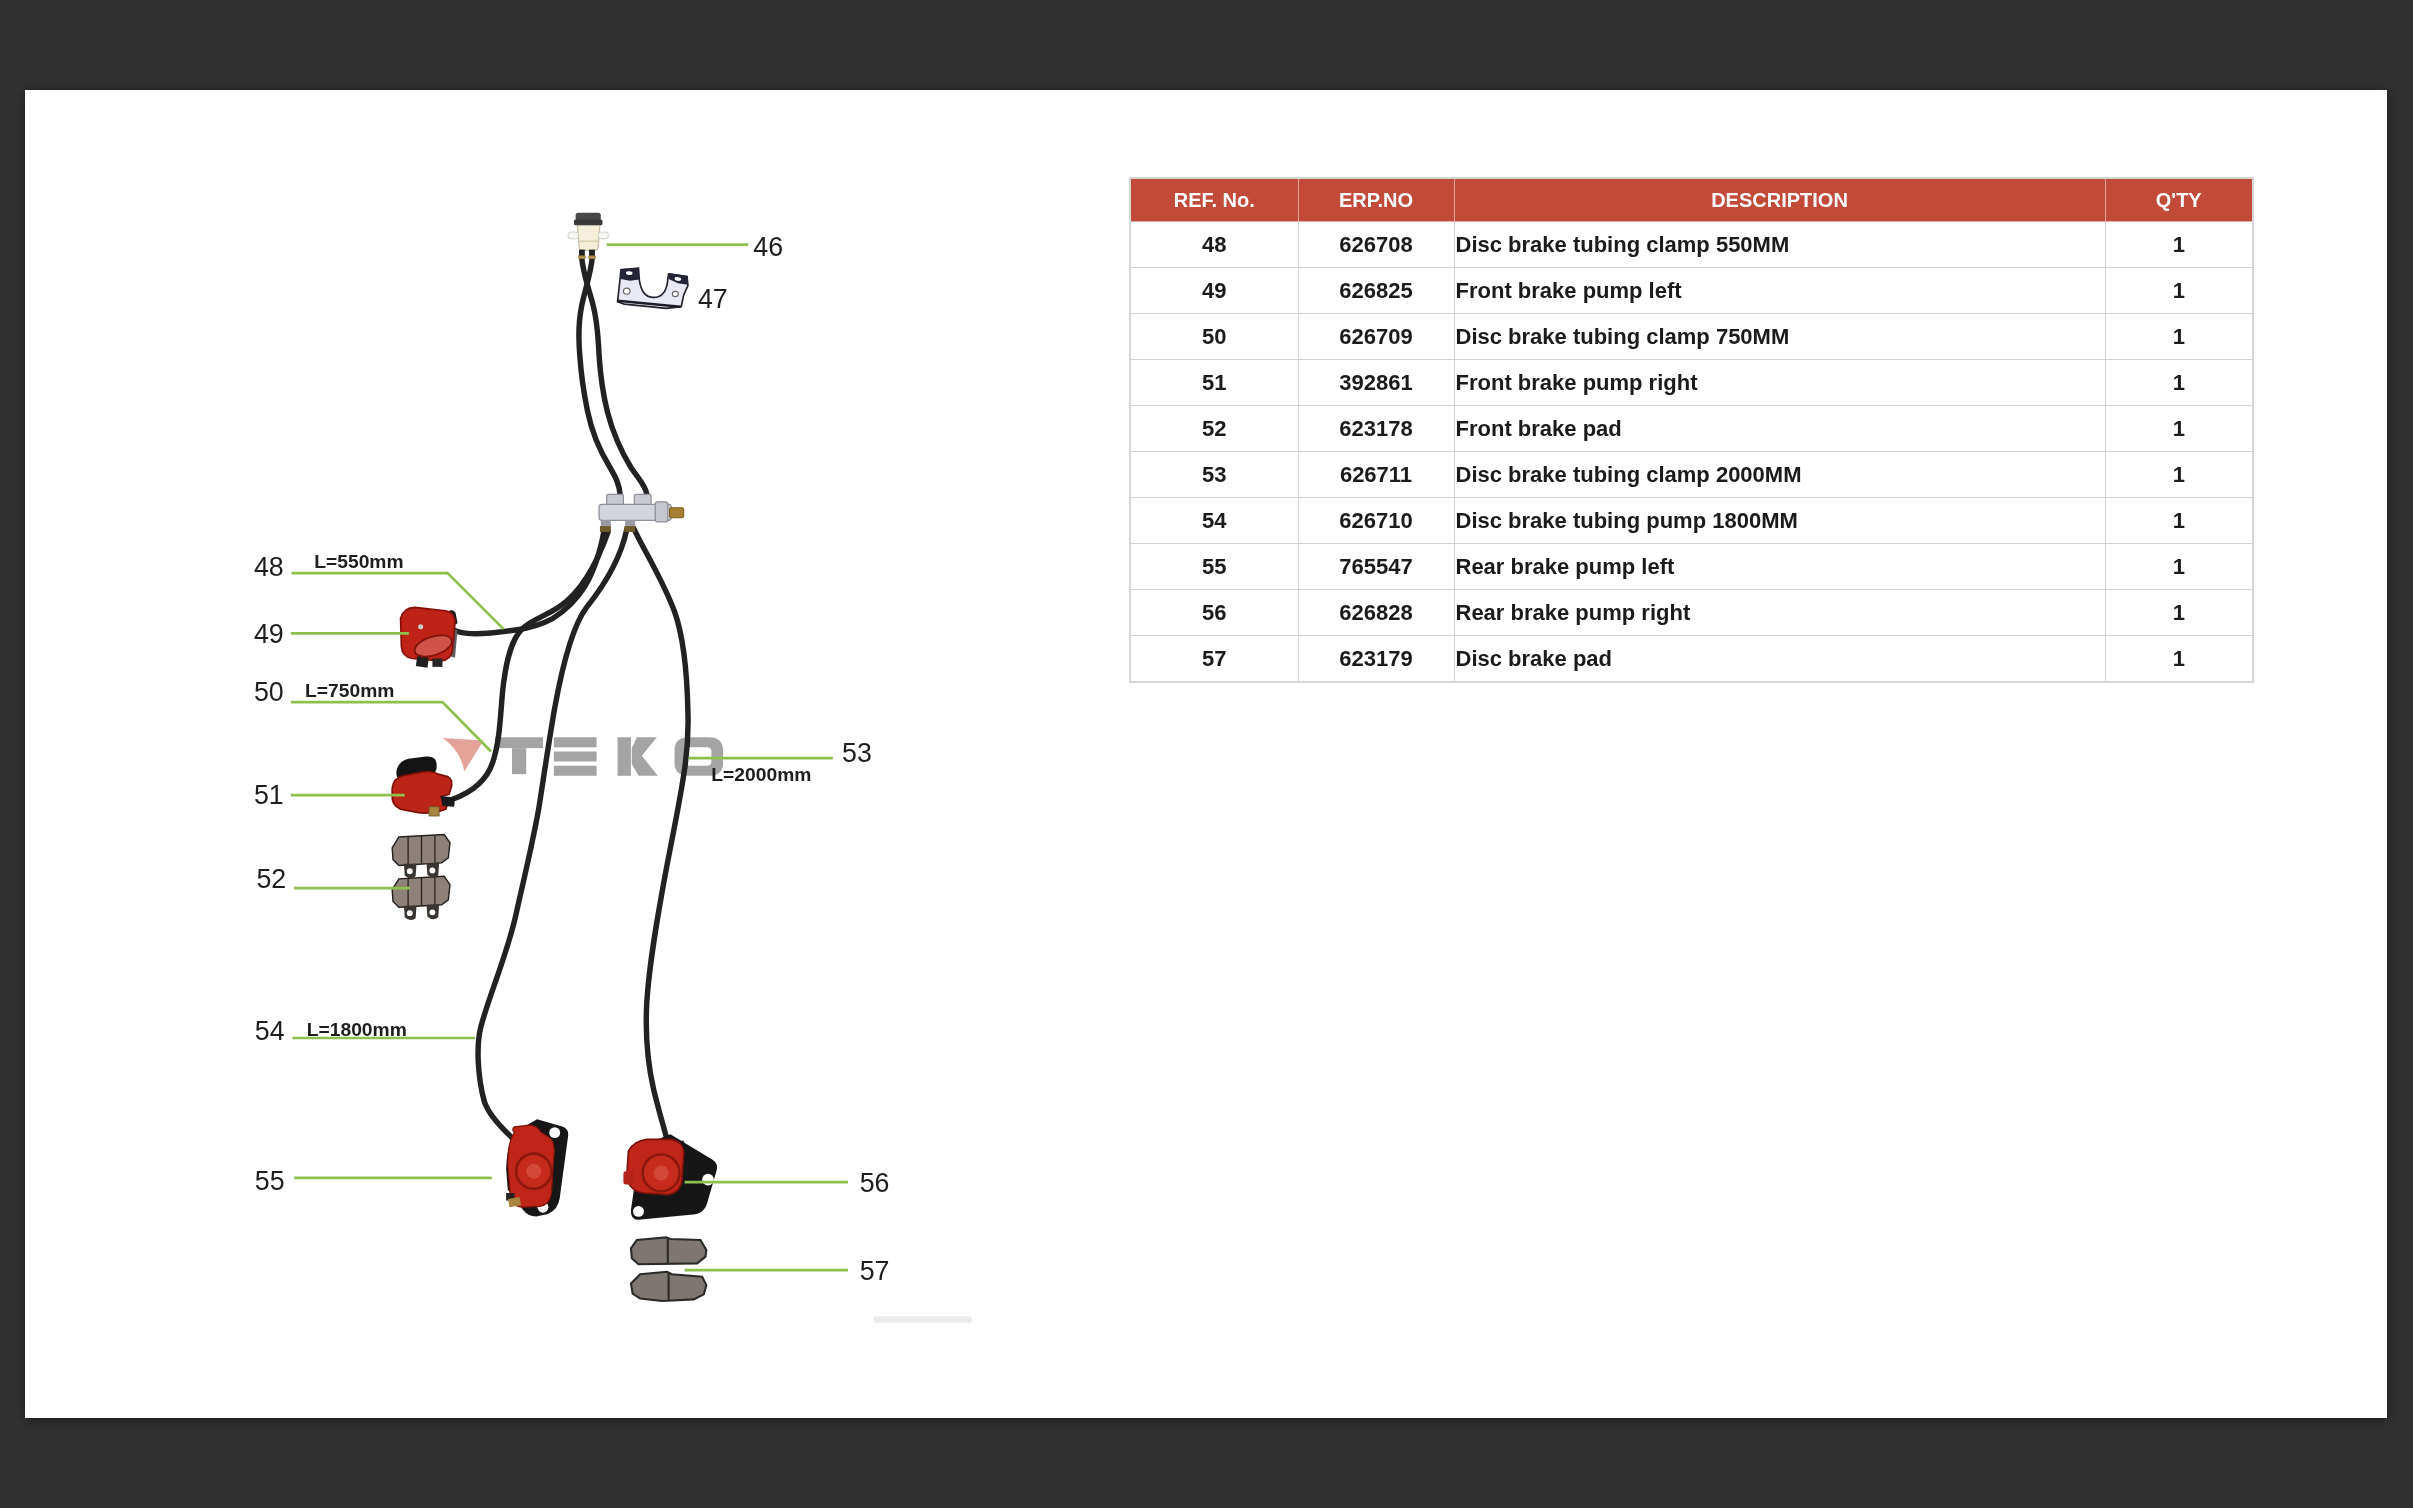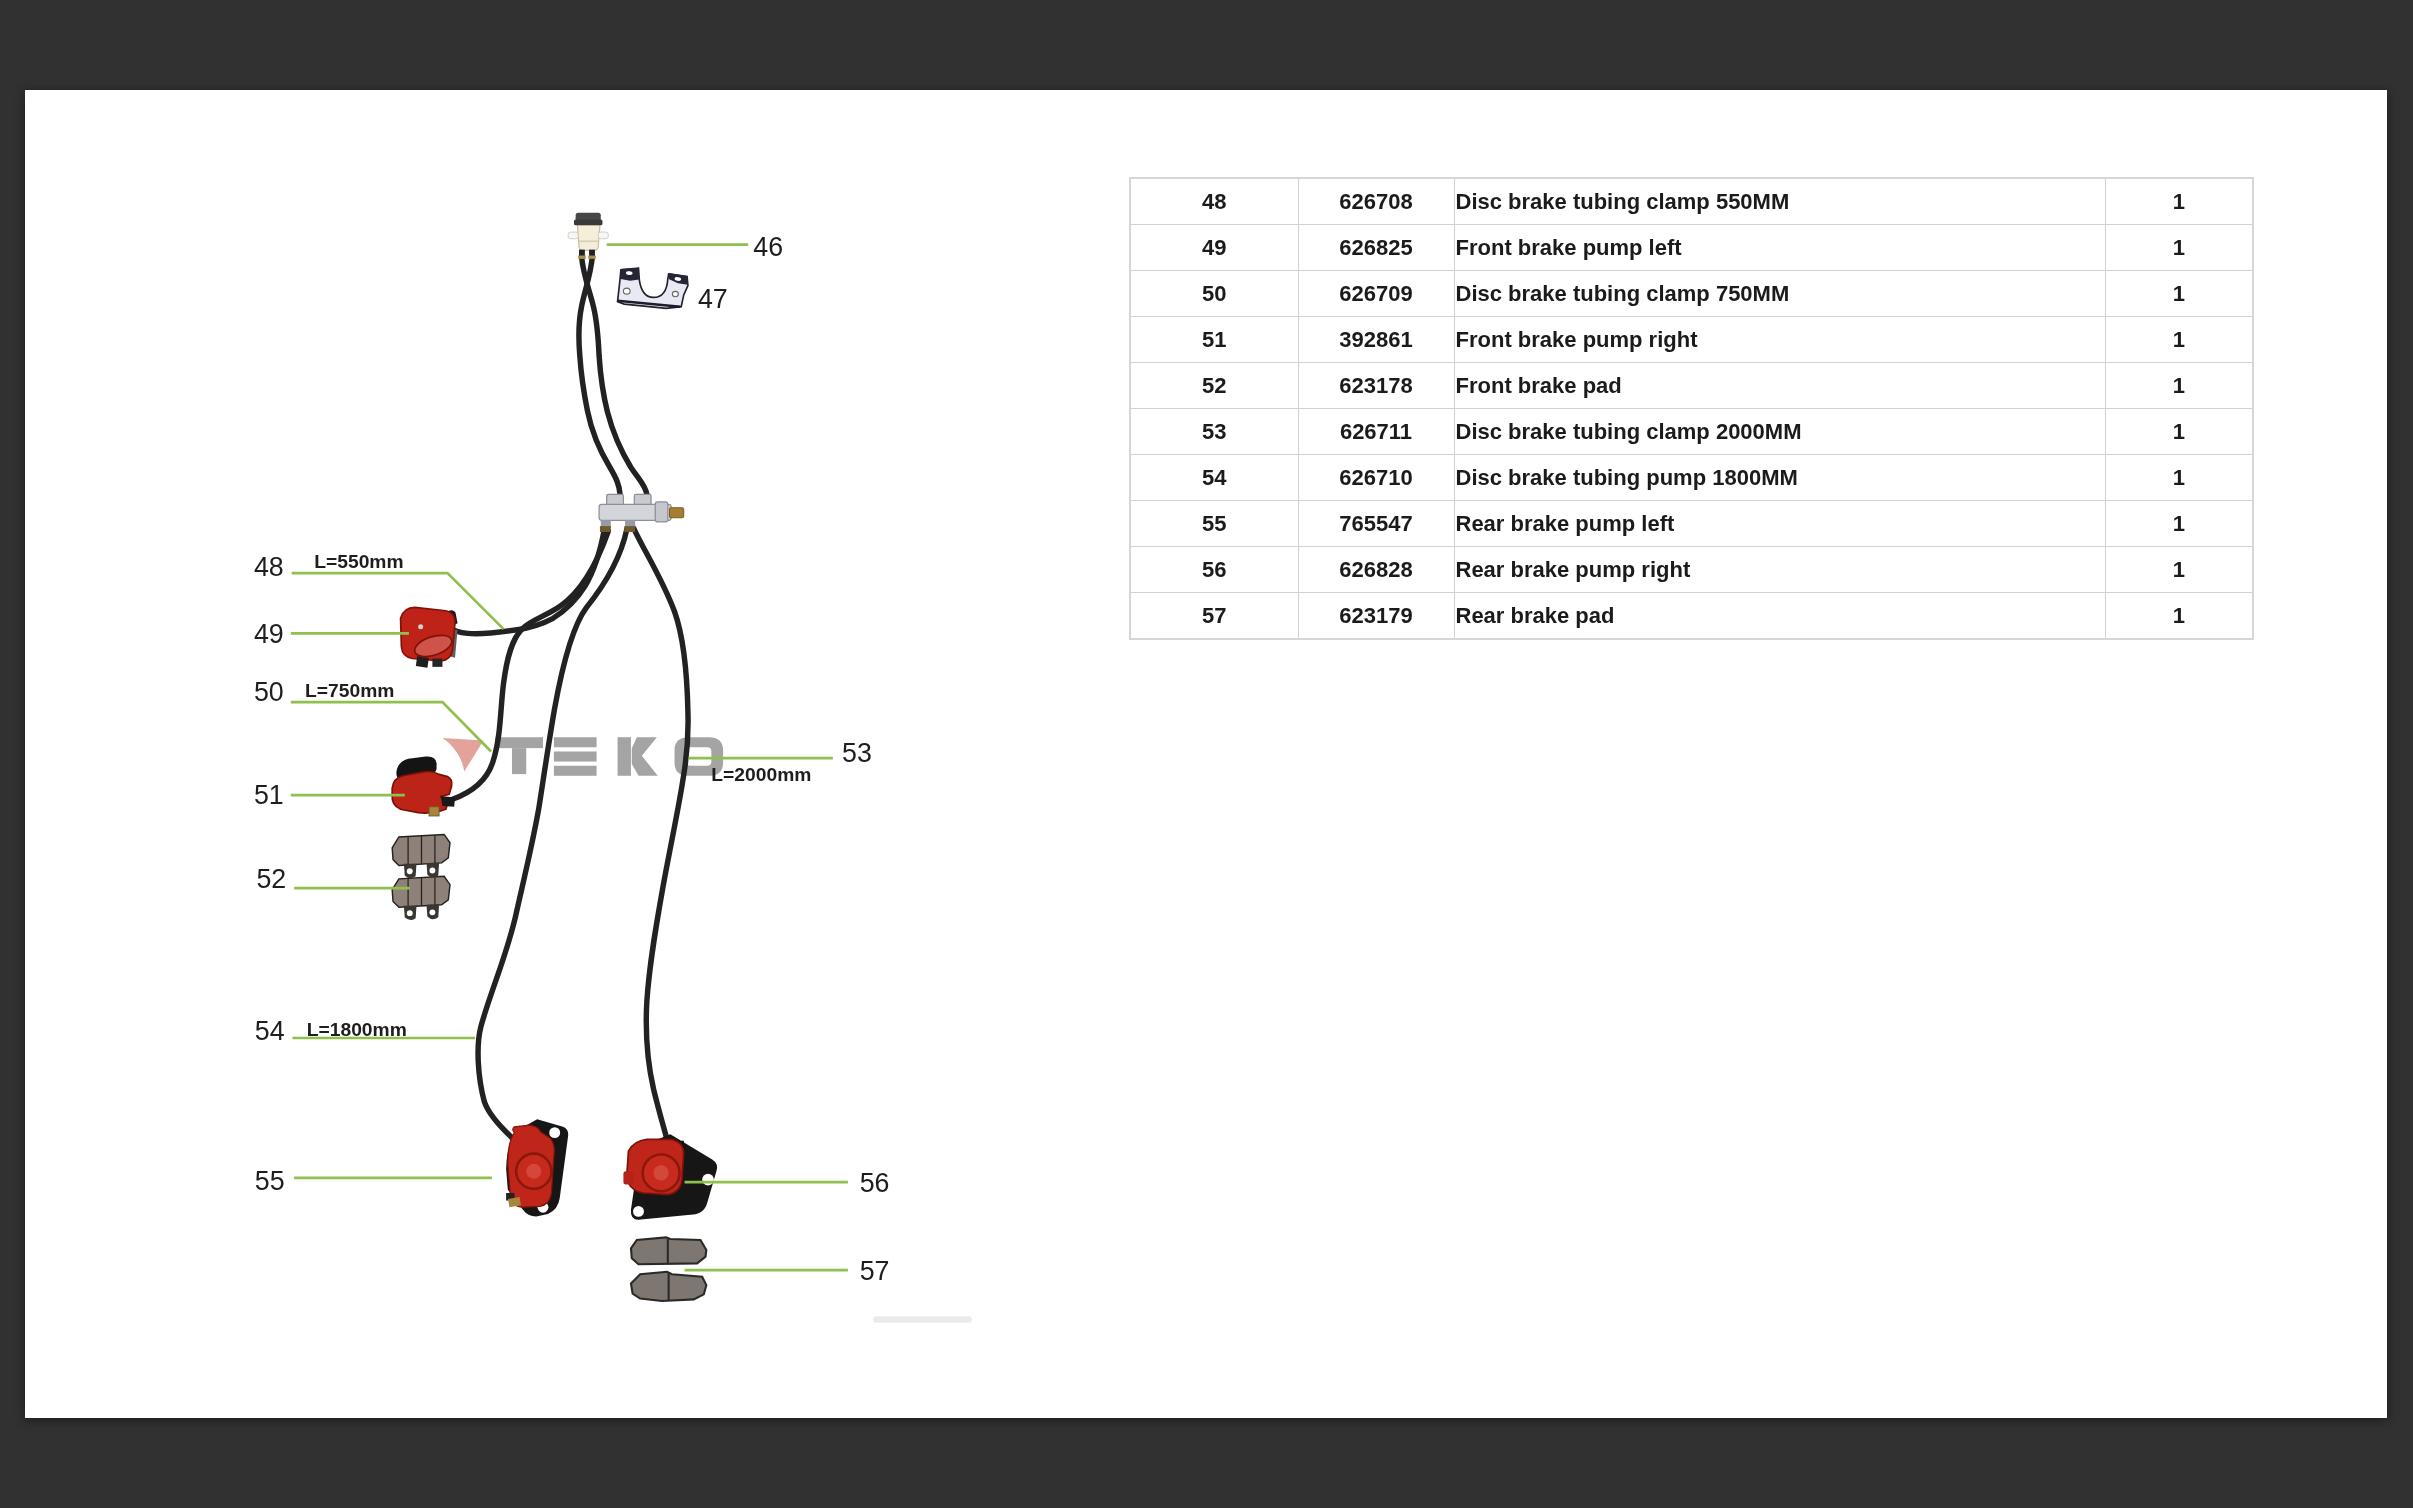--- a/index.html
+++ b/index.html
@@ -18,20 +18,26 @@
 <div class="page"></div>
 <div class="tblwrap">
 <table>
 <colgroup>
         <col class="c1">
         <col class="c2">
         <col class="c3">
         <col class="c4">
       </colgroup>
 <tbody>
+        <tr>
+          <th>REF. No.</th>
+          <th>ERP.NO</th>
+          <th>DESCRIPTION</th>
+          <th>Q'TY</th>
+        </tr>
 <tr>
           <td class="ref">48</td>
           <td>626708</td>
           <td class="desc">Disc brake tubing clamp 550MM</td>
           <td>1</td>
         </tr>
 <tr>
           <td class="ref">49</td>
           <td>626825</td>
           <td class="desc">Front brake pump left</td>
@@ -75,21 +81,21 @@
         </tr>
 <tr>
           <td class="ref">56</td>
           <td>626828</td>
           <td class="desc">Rear brake pump right</td>
           <td>1</td>
         </tr>
 <tr>
           <td class="ref">57</td>
           <td>623179</td>
-          <td class="desc">Rear brake pad</td>
+          <td class="desc">Disc brake pad</td>
           <td>1</td>
         </tr>
 </tbody>
     </table>
 </div>
 <svg id="diagram" width="2413" height="1508" viewBox="0 0 2880 1800">
 
 <g id="watermark" opacity="0.9">
   <path d="M528,881 L577,884 L554,921 C552,907 544,892 528,881 Z" fill="#e09a91"></path>
   <g fill="#9b9b9b">

